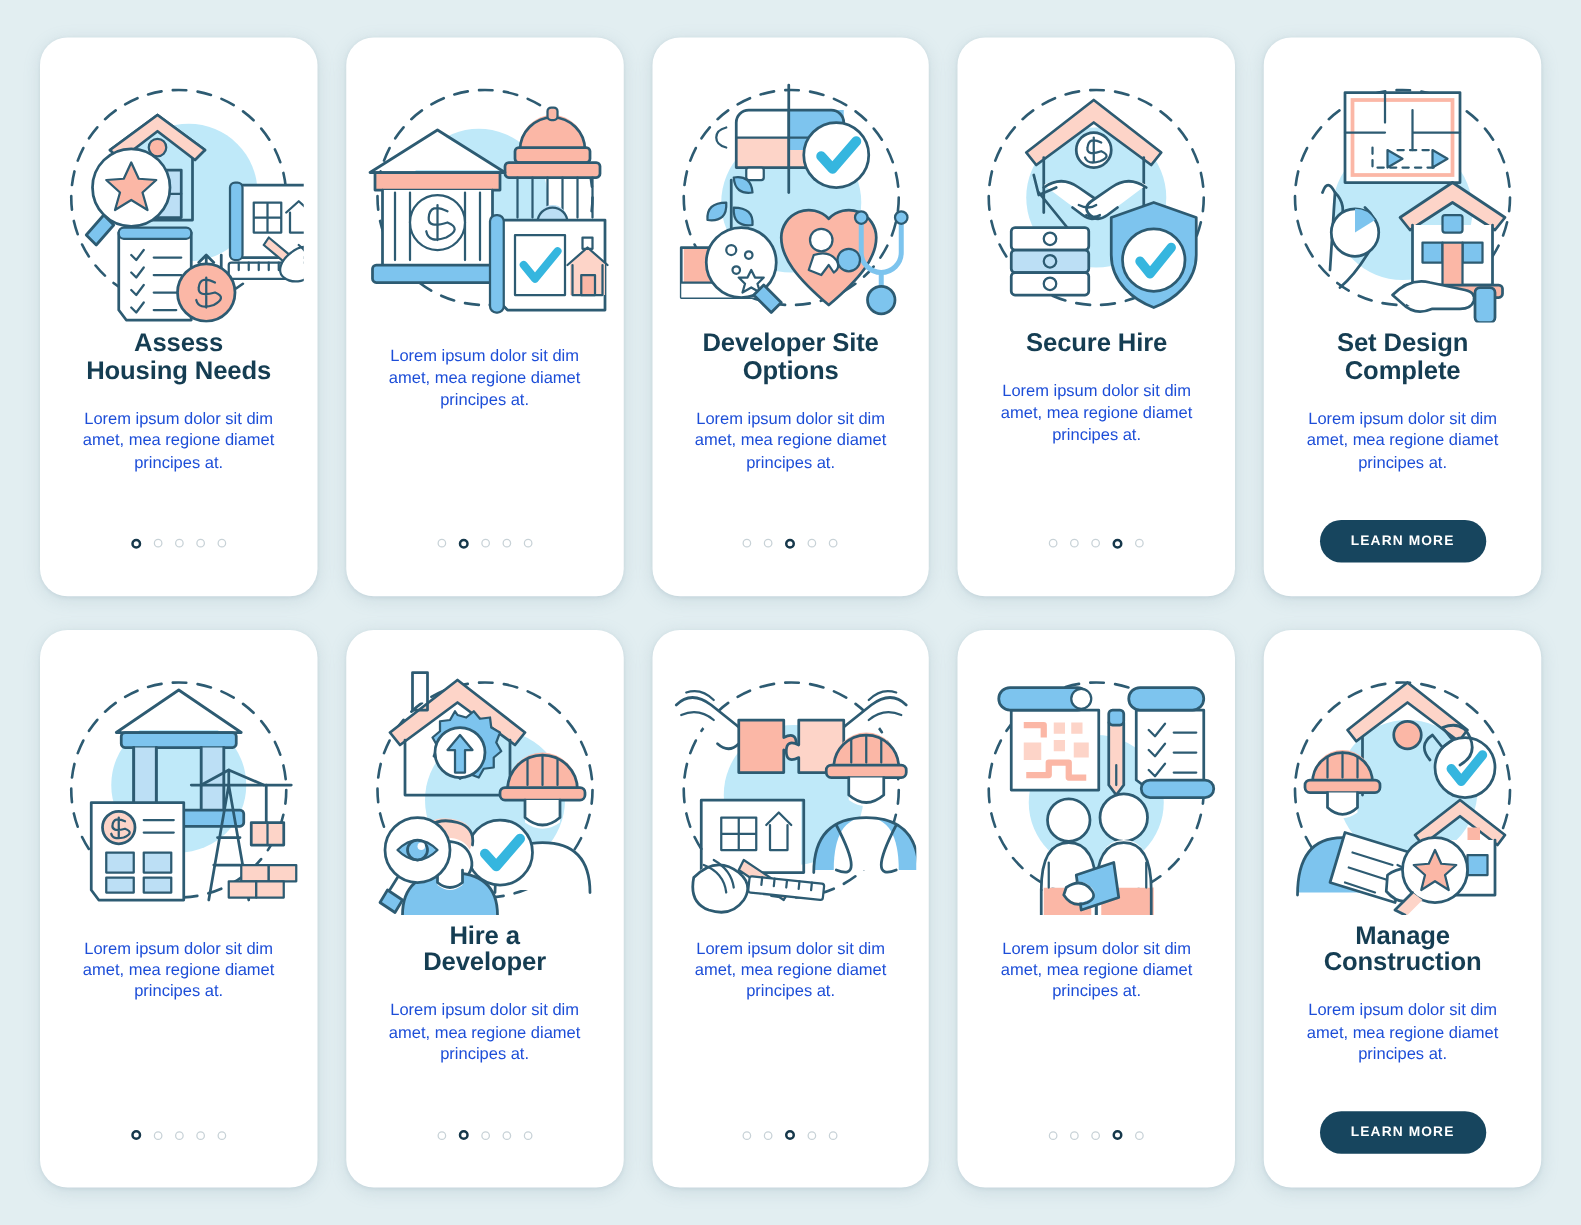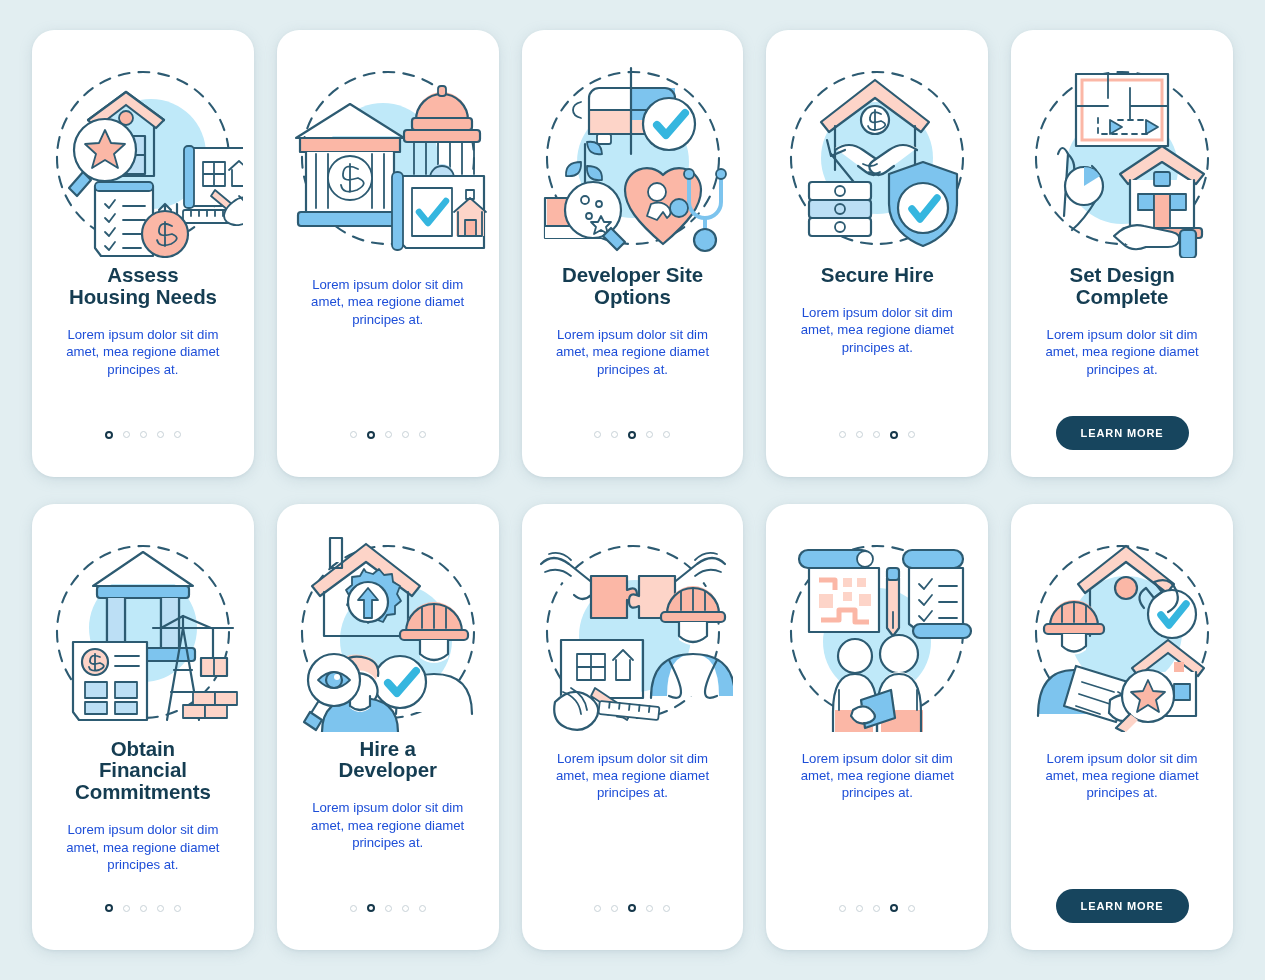--- a/index.html
+++ b/index.html
@@ -466,23 +466,20 @@
           <rect class="pinkl" x="150" y="160" width="22" height="13"></rect>
           <rect class="lnthin" x="150" y="160" width="22" height="13"></rect>
           <rect class="pinkl" x="172" y="160" width="22" height="13"></rect>
           <rect class="lnthin" x="172" y="160" width="22" height="13"></rect>
           <rect class="pinkl" x="140" y="173" width="22" height="13"></rect>
           <rect class="lnthin" x="140" y="173" width="22" height="13"></rect>
           <rect class="pinkl" x="162" y="173" width="22" height="13"></rect>
           <rect class="lnthin" x="162" y="173" width="22" height="13"></rect>
         </svg>
       </div>
-      <div class="card-title">Obtain
-Financial
-Commitments</div>
       <div class="card-body">Lorem ipsum dolor sit dim amet, mea regione diamet principes at.</div>
       <div class="spacer"></div>
       <div class="dots">
         <span class="dot active"></span>
         <span class="dot"></span>
         <span class="dot"></span>
         <span class="dot"></span>
         <span class="dot"></span>
       </div>
     </div>
@@ -719,19 +716,21 @@
           <rect class="pink" x="152" y="130" width="10" height="10"></rect>
 
           <circle class="wht" cx="126" cy="164" r="26"></circle>
           <circle class="ln" cx="126" cy="164" r="26"></circle>
           <path class="pink" d="M126 148 l5 11 12 1 -9 8 3 12 -11 -7 -11 7 3 -12 -9 -8 12 -1z"></path>
           <path class="lnthin" d="M126 148 l5 11 12 1 -9 8 3 12 -11 -7 -11 7 3 -12 -9 -8 12 -1z"></path>
           <path class="pinkl" d="M108 182 L96 196 L104 200 L116 188 Z"></path>
           <path class="ln" d="M108 182 L94 196 L102 200"></path>
         </svg>
       </div>
+      <div class="card-title">Manage
+Construction</div>
       <div class="card-body">Lorem ipsum dolor sit dim amet, mea regione diamet principes at.</div>
       <div class="spacer"></div>
       <button class="learn-btn">LEARN MORE</button>
     </div>
 
   </div>
 </div>
 
 </body></html>

